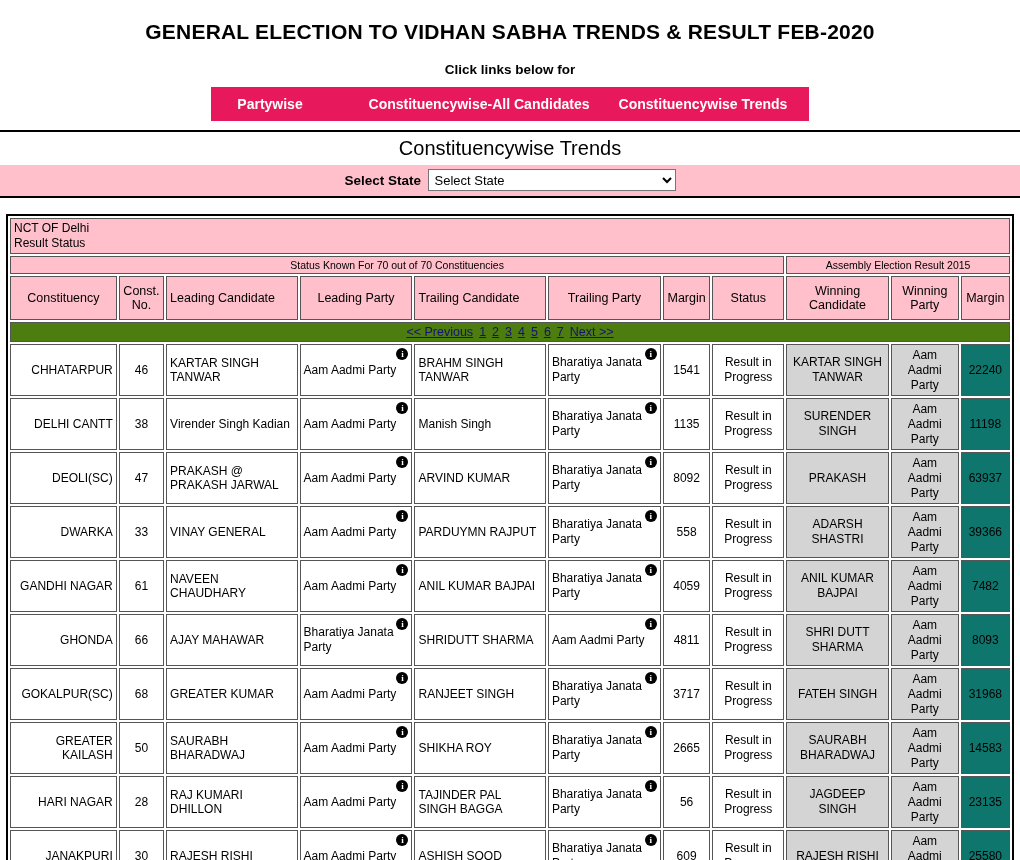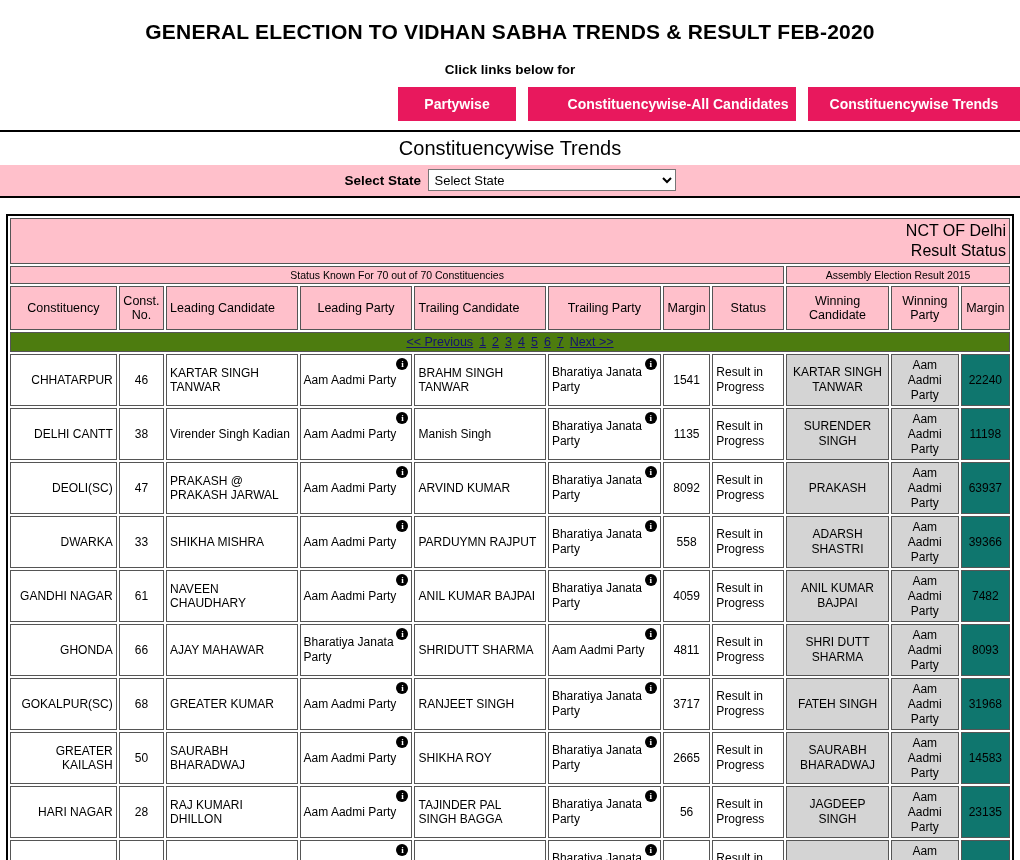--- a/index.html
+++ b/index.html
@@ -22,22 +22,22 @@
     line-height: 1.1;
   }
   .click-links {
     text-align: center;
     font-size: 13.5px;
     font-weight: bold;
     margin-top: 19px;
   }
   .nav-buttons {
     display: flex;
-    justify-content: flex-end;
-    gap: 12px;
+    justify-content: center;
+    gap: 0;
     margin-top: 10px;
     border-radius: 15px;
   }
   .nav-btn {
     background: #e8185d;
     color: #ffffff;
     font-size: 14px;
     font-weight: bold;
     padding: 10px 0;
     text-align: center;
@@ -99,22 +99,22 @@
   }
   table.results td, table.results th {
     border: 1px solid #555;
     padding: 2px 3px;
     font-weight: normal;
     vertical-align: middle;
   }
 
   .title-cell {
     background: #ffc0cb;
-    text-align: right;
-    font-size: 16px;
+    text-align: left;
+    font-size: 12px;
     line-height: 1.25;
     padding: 8px 0 9px 0;
   }
   .band-cell {
     background: #ffc0cb;
     text-align: center;
     font-size: 10.5px;
     font-weight: bold;
     padding: 3px 0 4px 0;
   }
@@ -141,21 +141,21 @@
     margin: 0 3px;
     cursor: pointer;
   }
 
   
   td.c-const   { text-align: right; vertical-align: middle; width: 104px; }
   td.c-no      { text-align: center; vertical-align: middle; width: 44px; }
   td.c-name    { text-align: left;  vertical-align: top; width: 128px; }
   td.c-party   { text-align: left;  vertical-align: top; width: 110px; position: relative; padding-right: 18px; }
   td.c-margin  { text-align: center; vertical-align: middle; width: 44px; }
-  td.c-status  { vertical-align: middle; width: 70px; line-height: 1.25; }
+  td.c-status  { text-align: center; vertical-align: middle; width: 70px; line-height: 1.25; }
   td.win-cand  { text-align: center; vertical-align: middle; width: 100px; background: #d4d4d4; line-height: 1.25; }
   td.win-party { text-align: center; vertical-align: middle; width: 66px;  background: #d4d4d4; line-height: 1.25; }
   td.win-marg  { text-align: center; vertical-align: middle; width: 48px;  background: #0f766e; }
 
   tr.data-row td { height: 52px; }
 
   .party-text { display: block; line-height: 1.25; }
 
   .info-icon {
     position: absolute;
@@ -285,21 +285,21 @@
           </td>
           <td class="c-margin">8092</td>
           <td class="c-status">Result in Progress</td>
           <td class="win-cand">PRAKASH</td>
           <td class="win-party">Aam Aadmi Party</td>
           <td class="win-marg">63937</td>
         </tr>
         <tr class="data-row">
           <td class="c-const">DWARKA</td>
           <td class="c-no">33</td>
-          <td class="c-name">SHIKHA MISHRA</td>
+          <td class="c-name">VINAY GENERAL</td>
           <td class="c-party">
             <span class="party-text">Aam Aadmi Party</span>
             <span class="info-icon">i</span>
           </td>
           <td class="c-name">PARDUYMN RAJPUT</td>
           <td class="c-party">
             <span class="party-text">Bharatiya Janata Party</span>
             <span class="info-icon">i</span>
           </td>
           <td class="c-margin">558</td>

